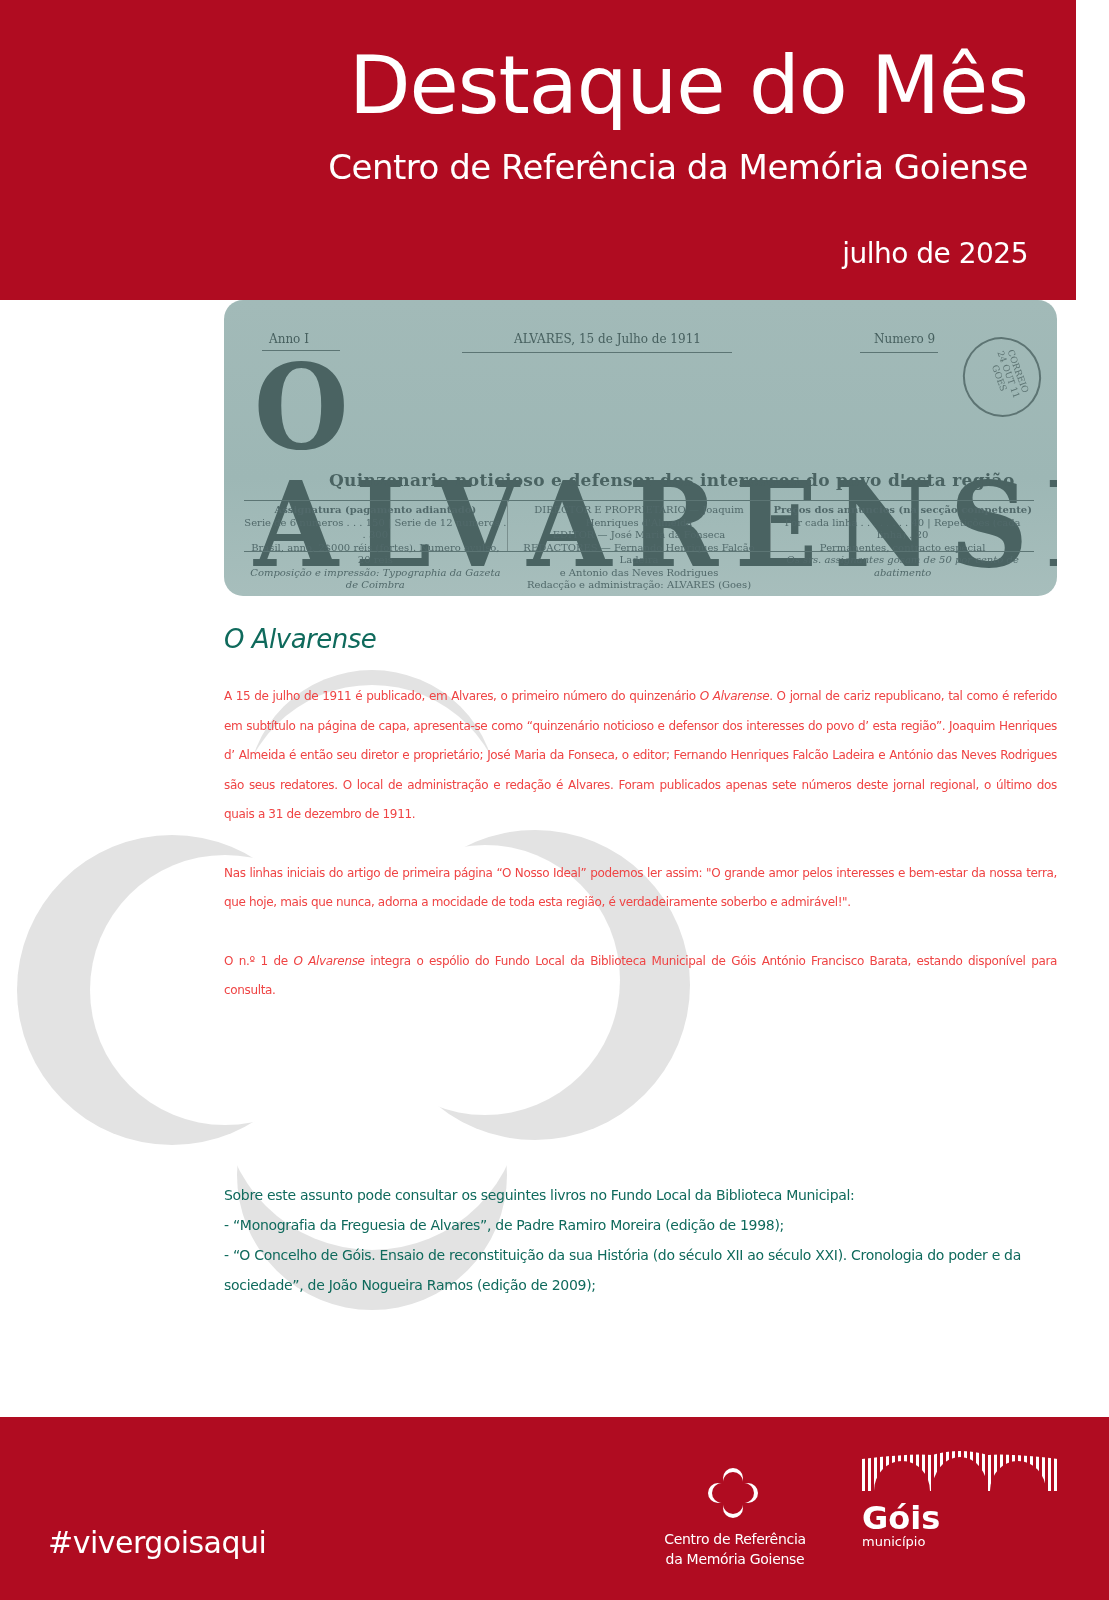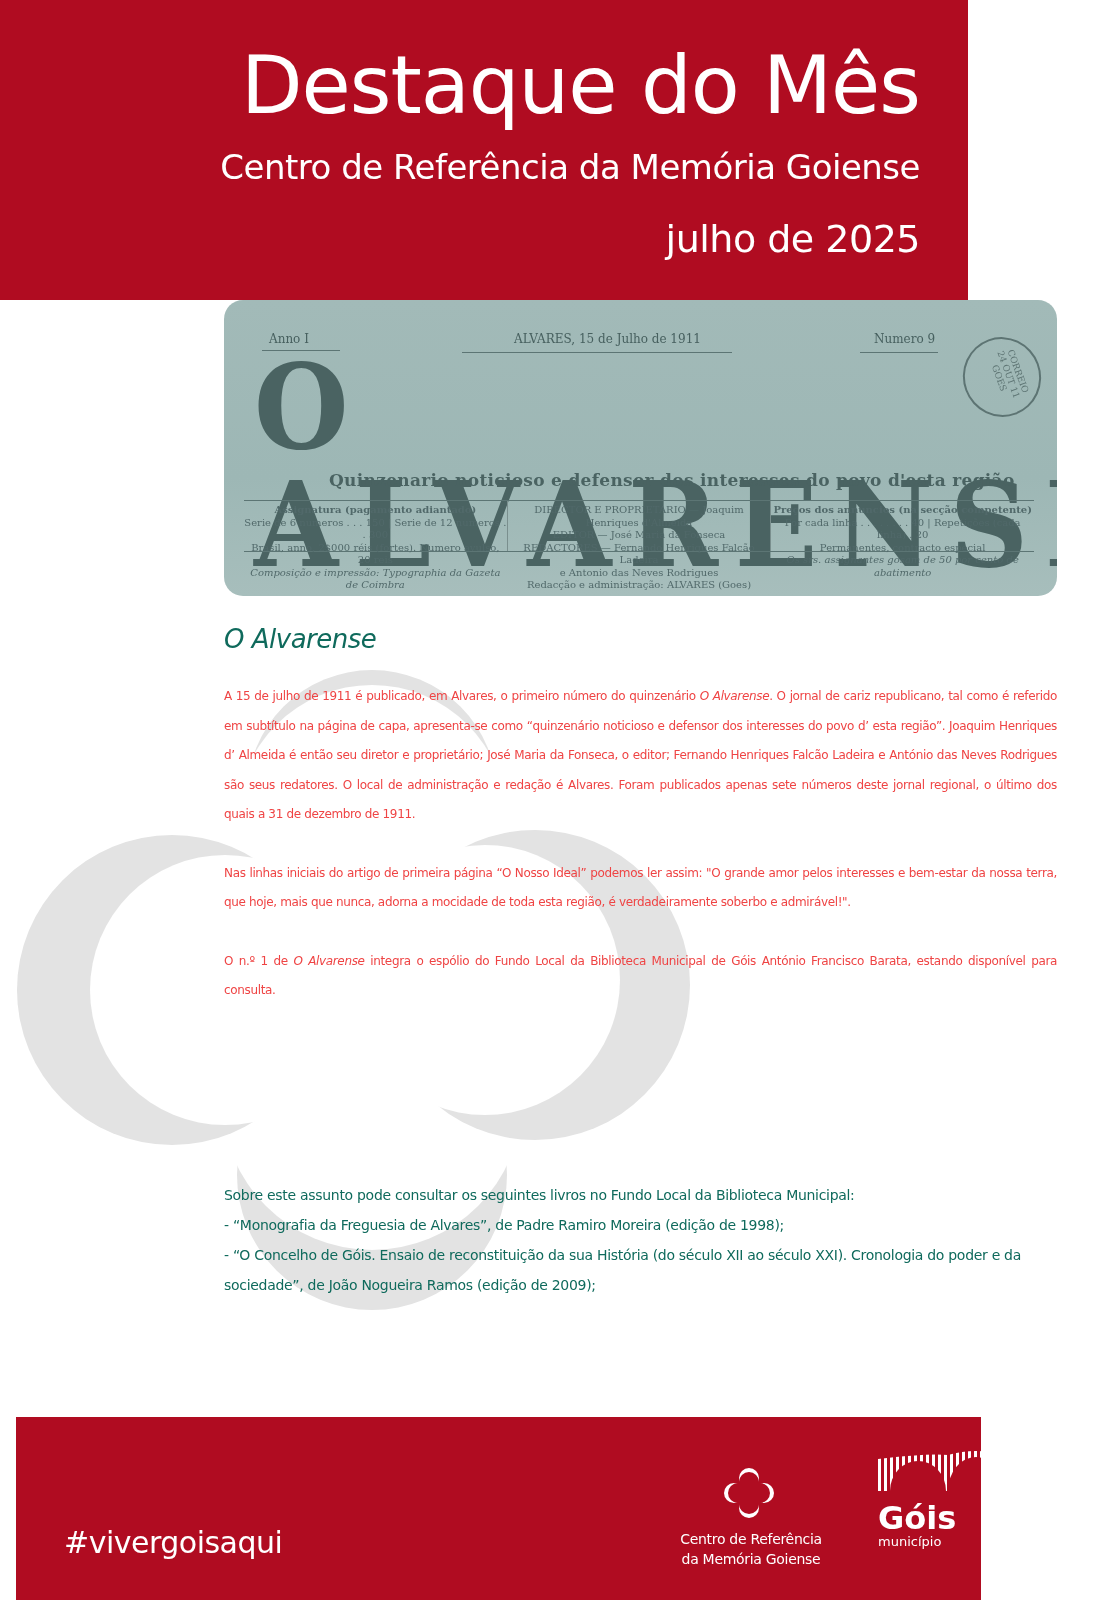--- a/index.html
+++ b/index.html
@@ -1,34 +1,34 @@
 <!DOCTYPE html>
 <html><head>
 <meta charset="utf-8">
 <style>
   * { box-sizing: border-box; margin: 0; padding: 0; }
   html, body { width: 1109px; height: 1600px; background: #ffffff; overflow: hidden; }
   body { position: relative; font-family: "DejaVu Sans", sans-serif; }
 
   .header {
-    position: absolute; left: 0; top: 0; width: 968px; height: 300px;
+    position: absolute; left: 0; top: 0; width: 1076px; height: 300px;
     background: #b00c21; color: #ffffff;
   }
   .header .title {
     position: absolute; right: 48px; top: 46px;
     font-family: "DejaVu Sans", sans-serif; font-size: 80px; font-weight: 500;
     letter-spacing: -1px; line-height: 1;
   }
   .header .subtitle {
     position: absolute; right: 48px; top: 150px;
     font-family: "DejaVu Sans", sans-serif; font-size: 34px; line-height: 1; letter-spacing: -0.5px;
   }
   .header .date {
-    position: absolute; right: 48px; top: 220px;
-    font-family: "DejaVu Sans", sans-serif; font-size: 38px; line-height: 1; letter-spacing: -0.5px; margin-left: 24px;
+    position: absolute; right: 48px; top: 240px;
+    font-family: "DejaVu Sans", sans-serif; font-size: 28px; line-height: 1; letter-spacing: -0.5px; margin-left: 24px;
   }
 
   
   .masthead {
     position: absolute; left: 224px; top: 300px; width: 833px; height: 296px;
     background: linear-gradient(180deg, #a2bab8 0%, #9db7b5 60%, #a7bebc 100%);
     color: #47605f; font-family: "DejaVu Serif", serif; overflow: hidden; border-radius: 19px;
   }
   .mh-top { position: absolute; top: 32px; font-size: 12px; }
   .mh-top.left { left: 45px; }
@@ -75,21 +75,21 @@
   }
   .para em { font-style: italic; }
 
   .refs {
     position: absolute; left: 224px; top: 1180px; width: 833px;
     font-family: "DejaVu Sans", sans-serif; font-size: 14px; line-height: 30px;
     color: #0f6a5c; letter-spacing: -0.3px;
   }
 
   .footer {
-    position: absolute; left: 0; top: 1417px; width: 965px; height: 183px; background: #b00c21; color: #ffffff; margin-left: 16px;
+    position: absolute; left: 0; top: 1417px; width: 1109px; height: 183px; background: #b00c21; color: #ffffff;
   }
   .hashtag {
     position: absolute; left: 48px; top: 108px; font-family: "DejaVu Sans", sans-serif;
     font-size: 30px; font-weight: 500; letter-spacing: -0.5px;
   }
   .crmg-logo { position: absolute; left: 655px; top: 48px; width: 160px; text-align: center; }
   .crmg-icon { display: block; margin-left: 50px; }
   .crmg-text {
     font-family: "DejaVu Sans", sans-serif; font-size: 14px; line-height: 20px; margin-top: 8px;
     letter-spacing: -0.3px;

